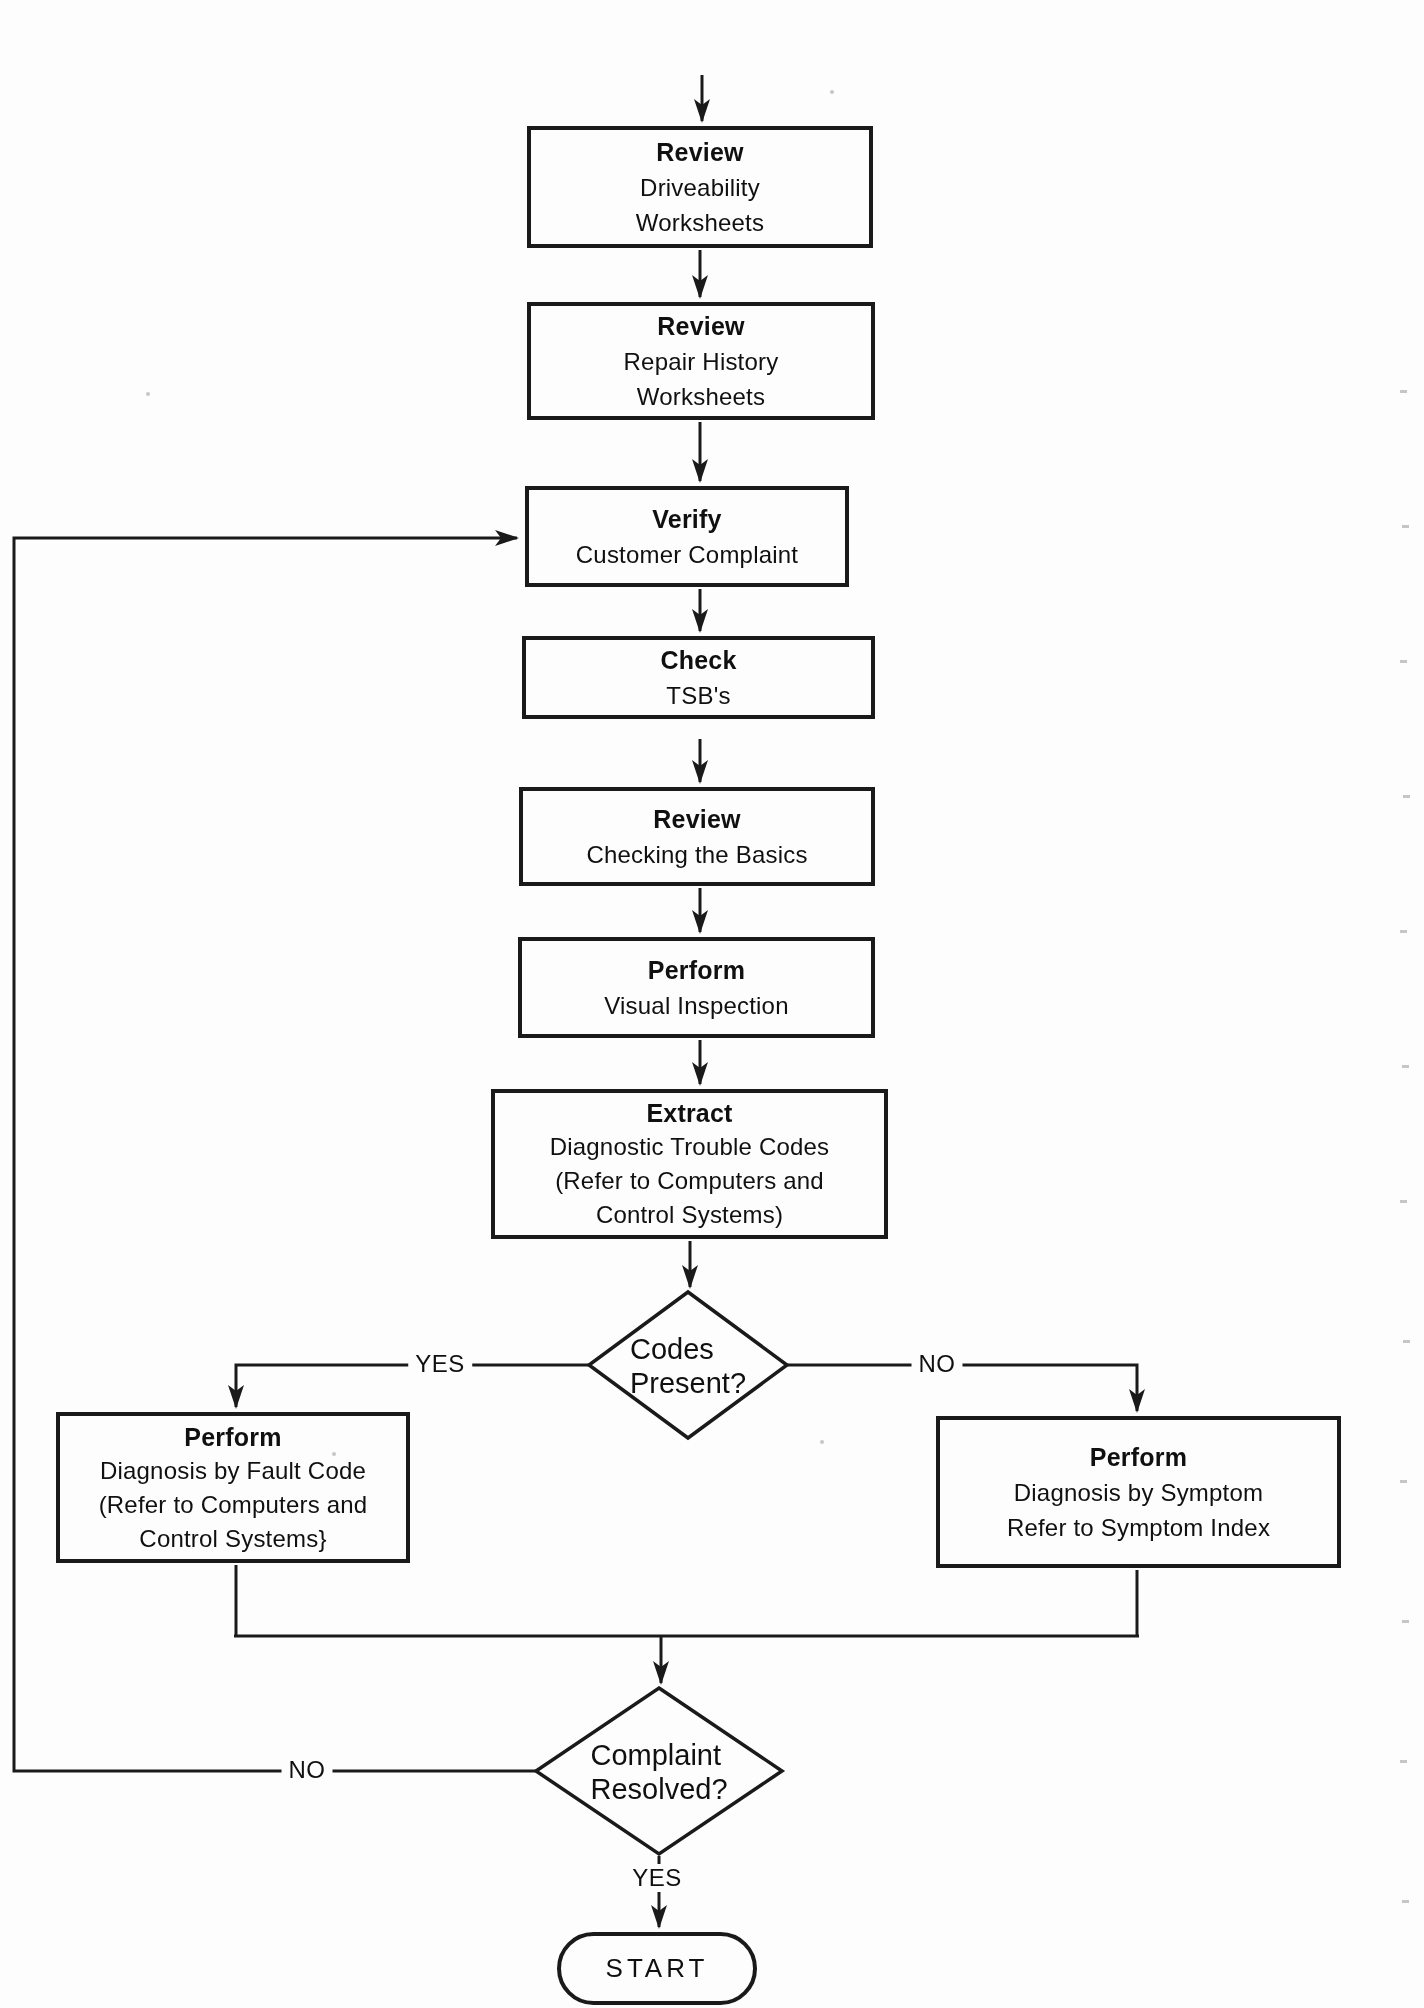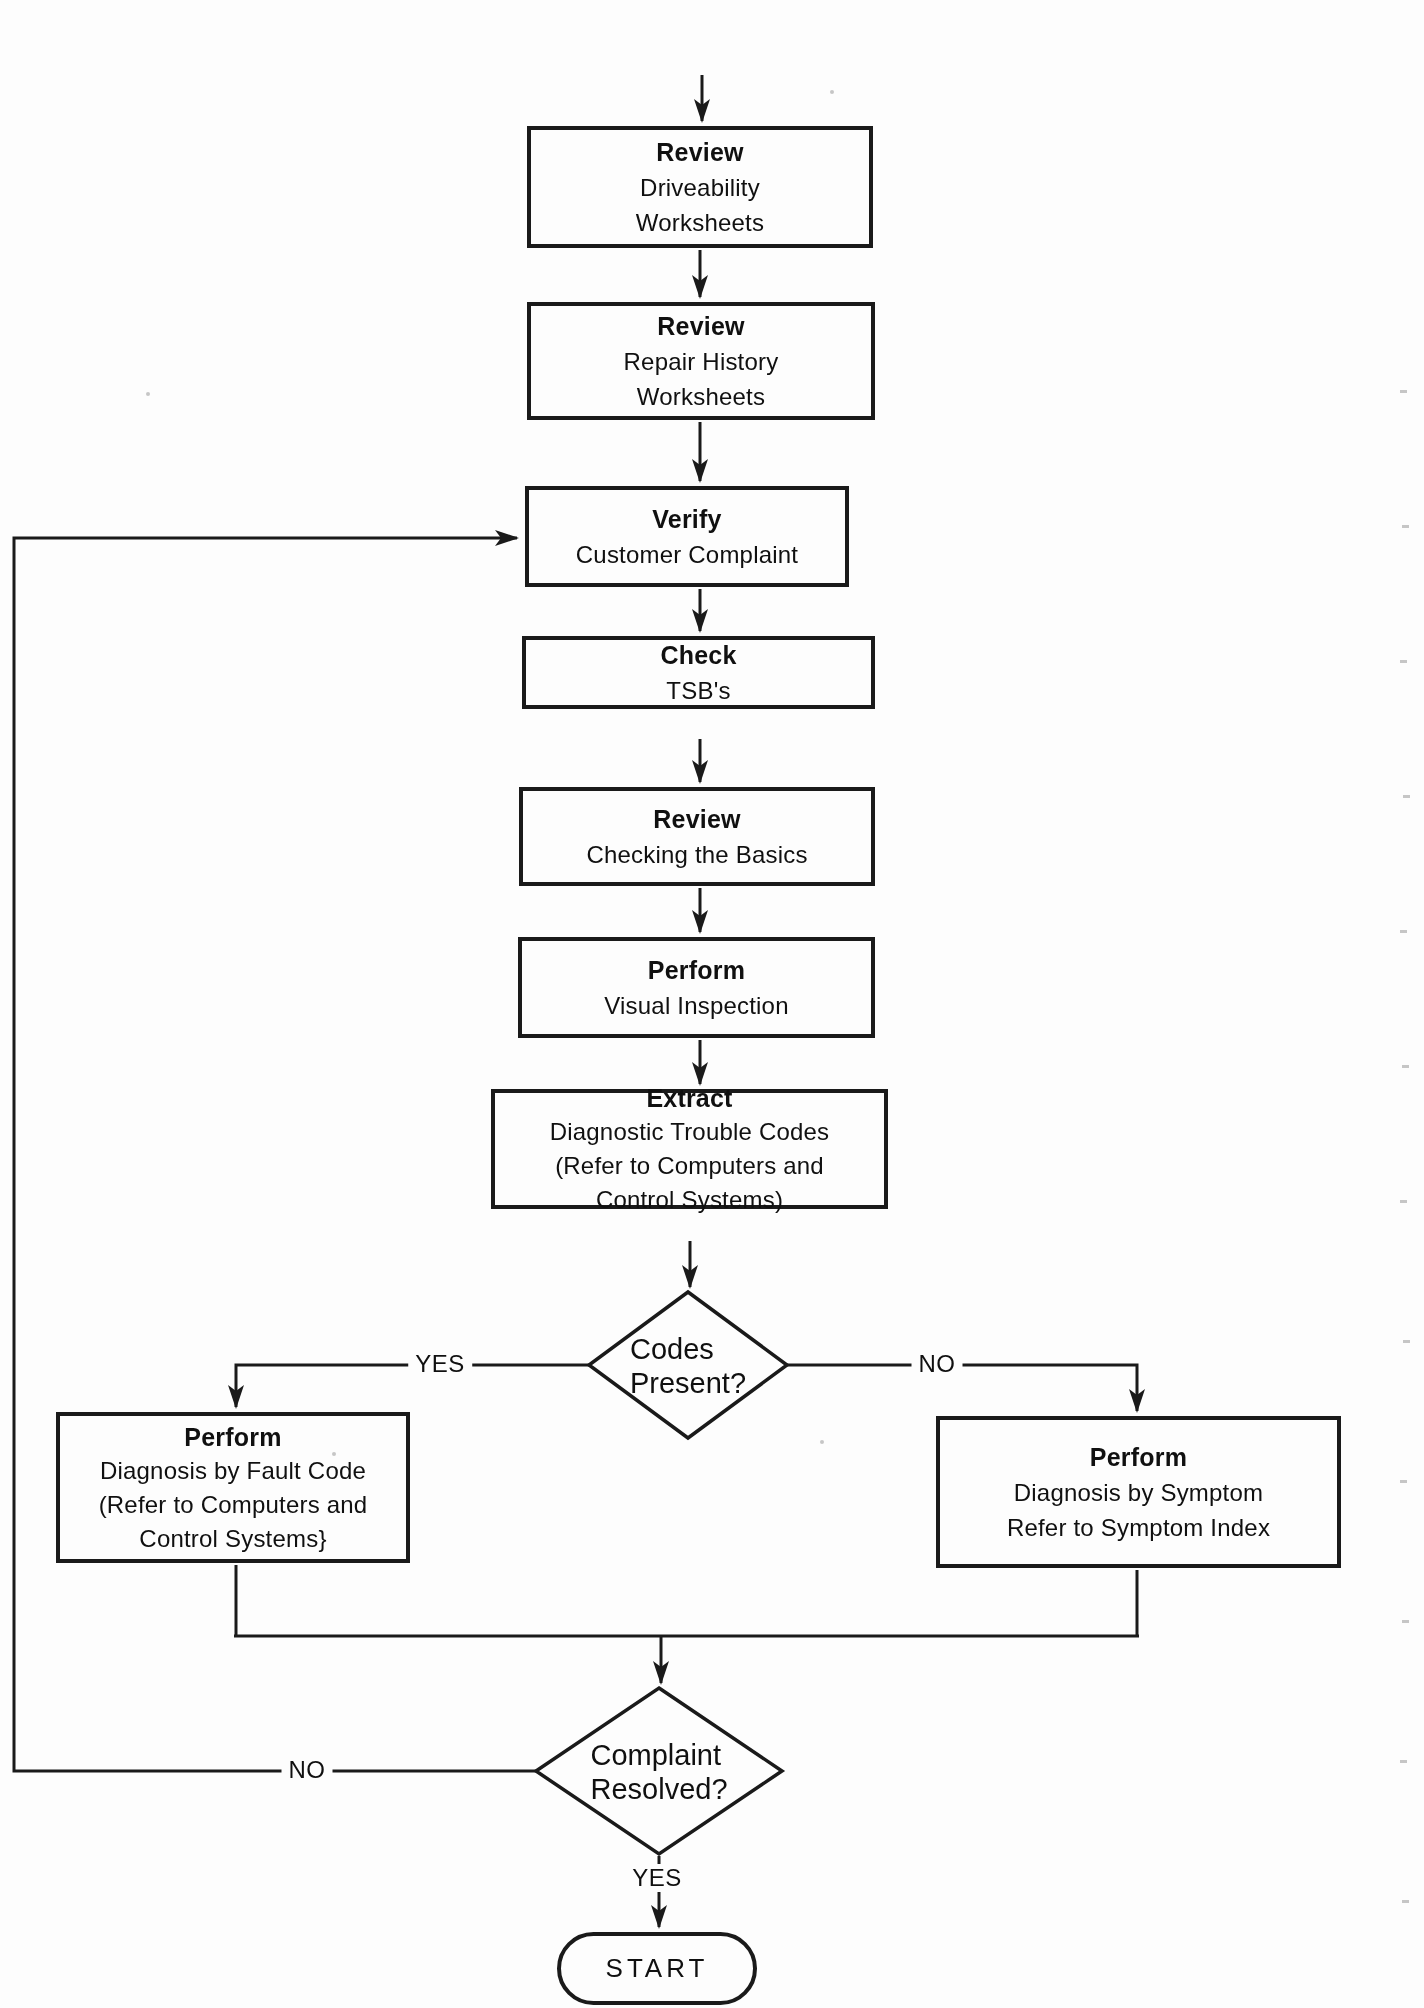--- a/index.html
+++ b/index.html
@@ -120,36 +120,36 @@
     <span class="t">Review</span>
     <span>Repair History</span>
     <span>Worksheets</span>
   </div>
 
   <div class="pbox" style="left:525px;top:486px;width:324px;height:101px;">
     <span class="t">Verify</span>
     <span>Customer Complaint</span>
   </div>
 
-  <div class="pbox" style="left:522px;top:636px;width:353px;height:73px;">
+  <div class="pbox" style="left:522px;top:636px;width:353px;height:83px;">
     <span class="t">Check</span>
     <span>TSB's</span>
   </div>
 
   <div class="pbox" style="left:519px;top:787px;width:356px;height:99px;">
     <span class="t">Review</span>
     <span>Checking the Basics</span>
   </div>
 
   <div class="pbox" style="left:518px;top:937px;width:357px;height:101px;">
     <span class="t">Perform</span>
     <span>Visual Inspection</span>
   </div>
 
-  <div class="pbox" style="left:491px;top:1089px;width:397px;height:120px;line-height:34px;">
+  <div class="pbox" style="left:491px;top:1089px;width:397px;height:150px;line-height:34px;">
     <span class="t">Extract</span>
     <span>Diagnostic Trouble Codes</span>
     <span>(Refer to Computers and</span>
     <span>Control Systems)</span>
   </div>
 
   <div class="pbox" style="left:56px;top:1412px;width:354px;height:151px;line-height:34px;">
     <span class="t">Perform</span>
     <span>Diagnosis by Fault Code</span>
     <span>(Refer to Computers and</span>

